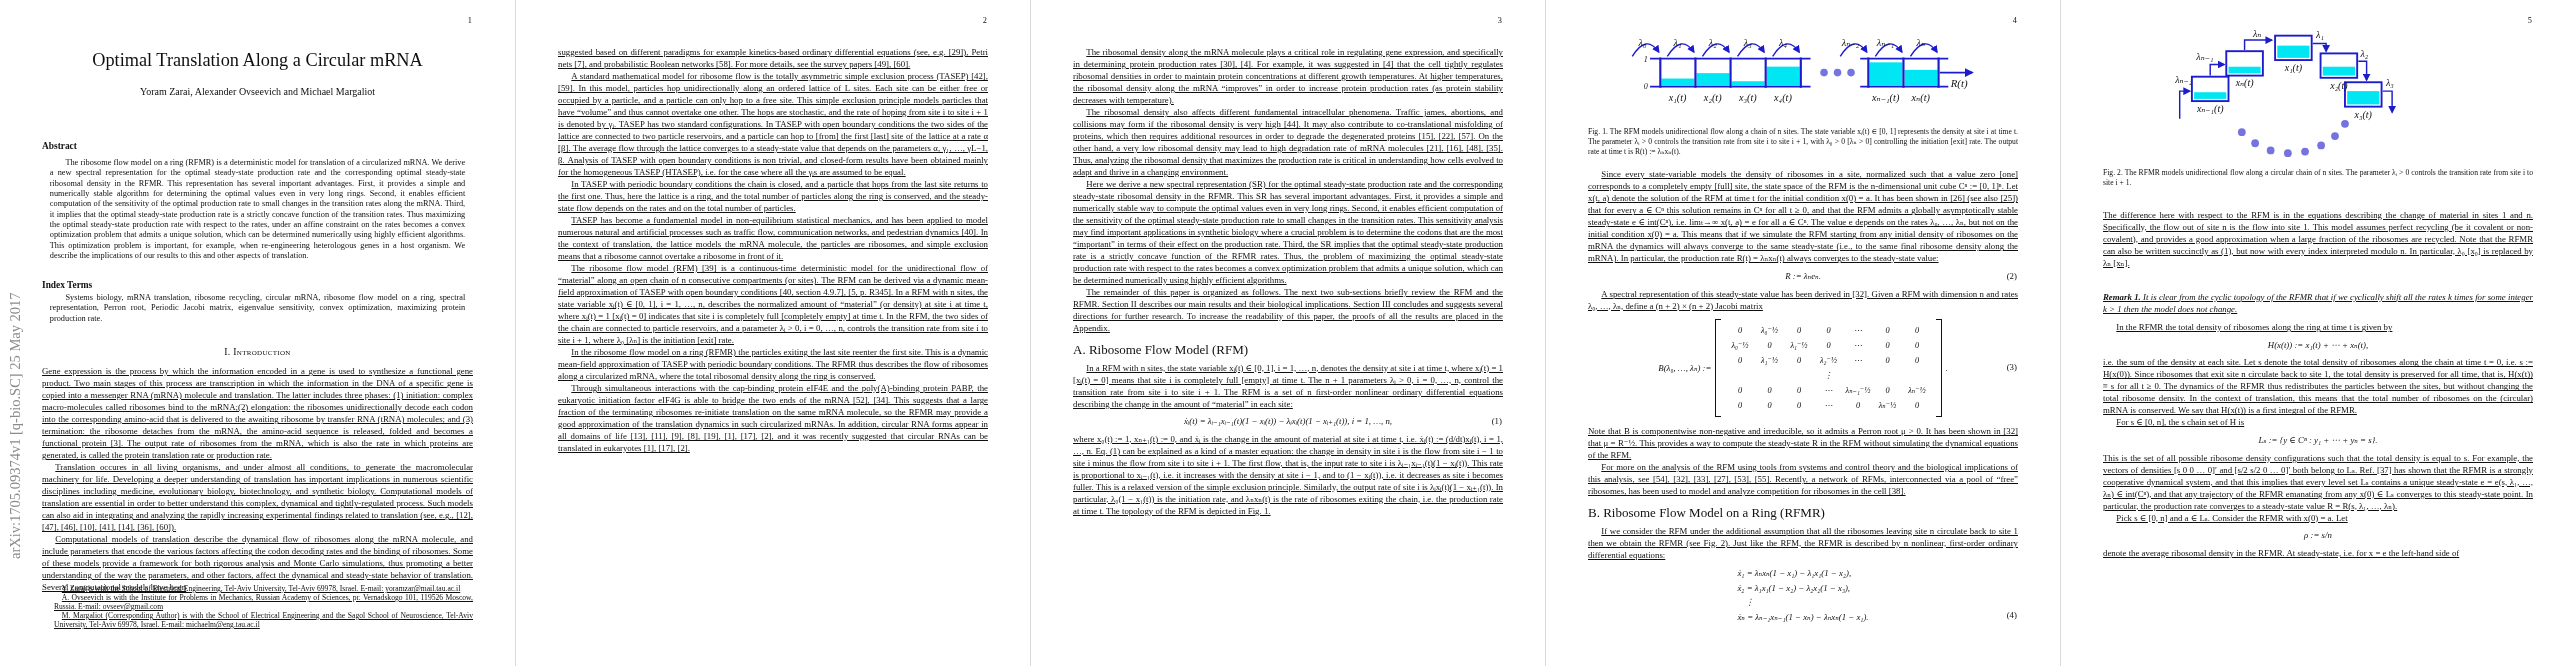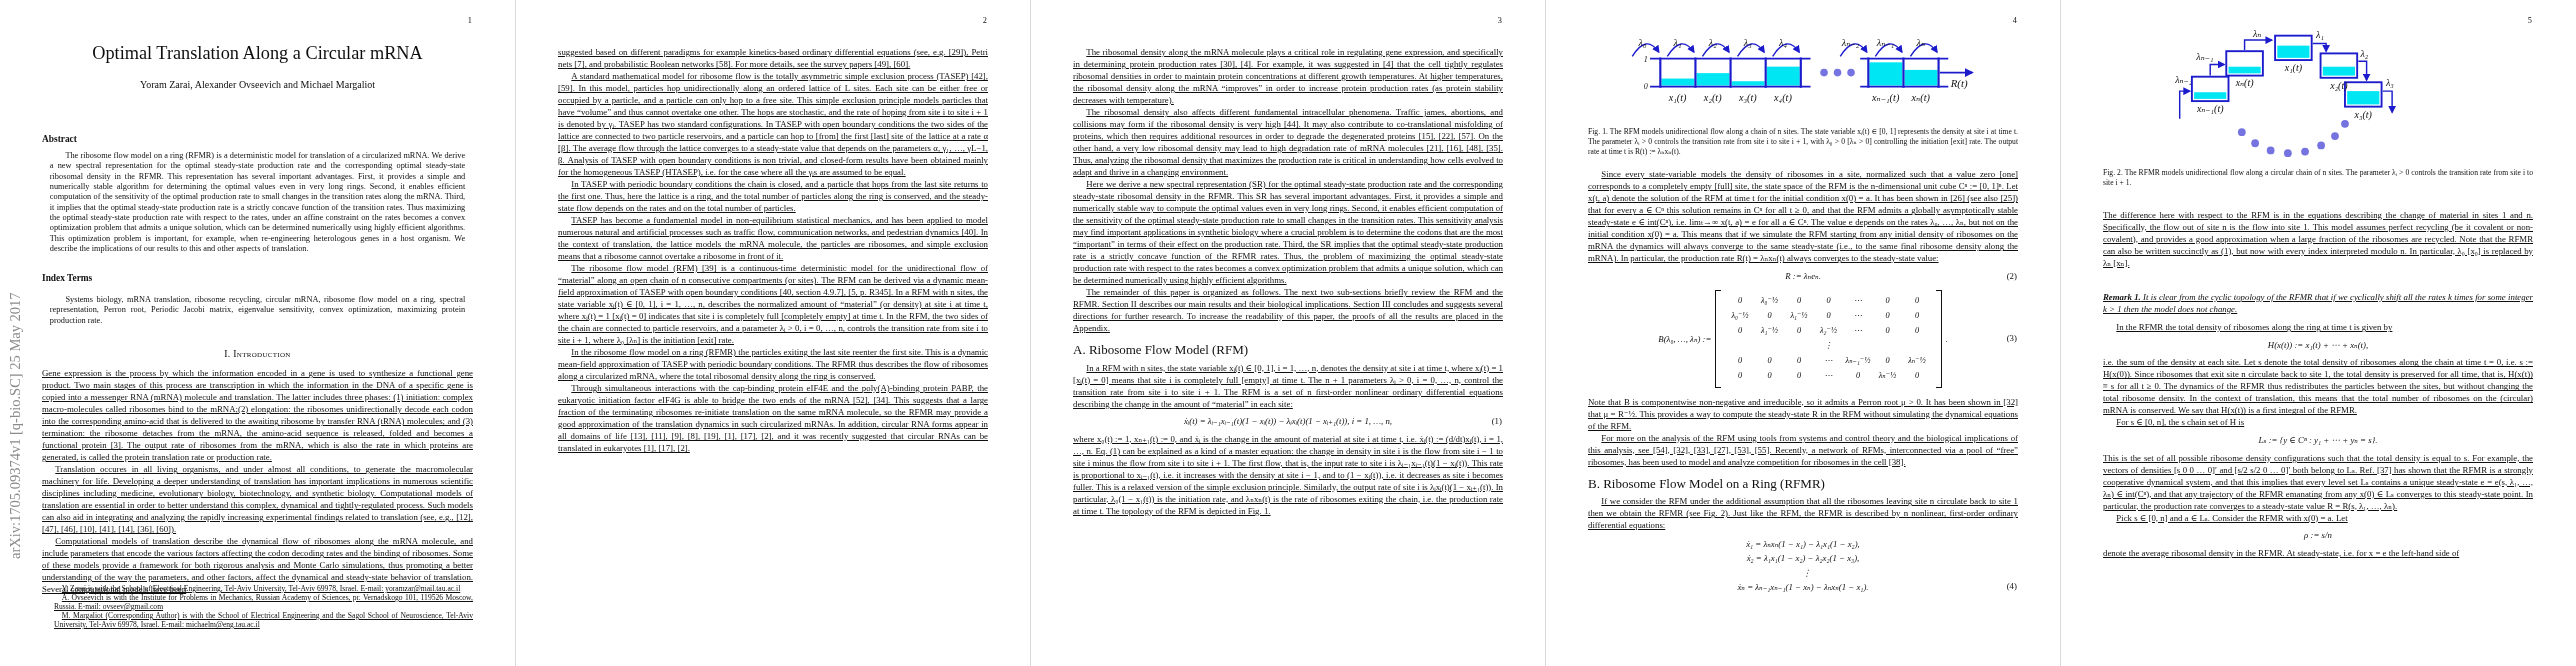--- a/index.html
+++ b/index.html
@@ -2,41 +2,41 @@
 <html style="font-size:9px"><head>
 <meta charset="utf-8">
 <style>
   html,body{margin:0;padding:0;background:#e8e8e8;}
   #doc{width:2576px;height:667px;display:flex;background:#fff;}
   .page{width:515px;height:667px;position:relative;background:#ffffff;overflow:hidden;
         color:#0f0f0f;font-family:"Liberation Serif","DejaVu Serif",serif;
         font-size:8.8px;line-height:12px;box-sizing:border-box;}
   .page + .page{border-left:0.6px solid #d9d9d9;}
   .pagenum{position:absolute;top:16.7px;right:43px;font-size:8.3px;line-height:8.3px;}
-  .content{position:absolute;left:42px;right:42px;top:5px;}
+  .content{position:absolute;left:42px;right:42px;top:12px;}
   .para{margin:0;text-align:justify;text-indent:13.3px;text-decoration:underline;}
   .flush{text-indent:0;}
   
   .title{margin-top:38px;text-align:center;font-size:18.3px;line-height:21px;}
   .authors{margin-top:14.5px;text-align:center;font-size:10px;}
   .blockhead{margin-top:42px;font-weight:bold;font-size:9.4px;}
   .blockhead.tight{margin-top:18px;}
   .abstxt{margin:6.7px 7.8px 0;text-align:justify;font-size:8.3px;line-height:10.3px;text-indent:15.6px;}
   .sechead{margin-top:22px;text-align:center;font-size:9.7px;font-variant:small-caps;letter-spacing:0.3px;}
   .intro{margin-top:7.2px;}
   .footnotes{position:absolute;left:54px;right:42px;top:584px;font-size:7.6px;line-height:9px;text-decoration:underline;}
   .fn{margin:0;text-align:justify;text-indent:7.8px;}
   .watermark{position:absolute;left:9px;top:559px;transform:rotate(-90deg);transform-origin:0 0;
              width:395px;color:#8b8b8b;font-size:14.5px;white-space:nowrap;
              font-family:"Liberation Serif","DejaVu Serif",serif;}
   
   .subhead{font-size:13px;margin:10px 0 5.6px;text-indent:0;}
   .eq{position:relative;margin:5.6px 0;text-align:center;font-style:italic;}
   .eq .tag{position:absolute;right:1.1px;top:0;font-style:normal;}
-  .eqlines{display:inline-block;text-align:center;line-height:14.5px;}
+  .eqlines{display:inline-block;text-align:left;line-height:14.5px;}
   .eqlines .vd{padding-left:7.8px;}
   
   .matwrap{position:relative;margin:7.8px 0;display:flex;align-items:center;justify-content:center;gap:3.9px;}
   .matpre{font-style:italic;}
   .lbr,.rbr{width:5px;height:96px;border-top:1.4px solid #111;border-bottom:1.4px solid #111;}
   .lbr{border-left:1.4px solid #111;}
   .rbr{border-right:1.4px solid #111;}
   .matgrid{display:grid;grid-template-columns:repeat(7,29.5px);grid-auto-rows:15px;align-items:center;}
   .matgrid span{text-align:center;font-style:italic;font-size:8.3px;}
   .mattag{position:absolute;right:1.1px;top:42px;}
@@ -54,21 +54,21 @@
 
   <div class="page">
     <div class="pagenum">1</div>
     <div class="watermark">arXiv:1705.09374v1  [q-bio.SC]  25 May 2017</div>
     <div class="content">
       <div class="title">Optimal Translation Along a Circular mRNA</div>
       <div class="authors">Yoram Zarai, Alexander Ovseevich and Michael Margaliot</div>
       <div class="blockhead">Abstract</div>
       <p class="abstxt">The ribosome flow model on a ring (RFMR) is a deterministic model for translation of a circularized mRNA. We derive a new spectral representation for the optimal steady-state production rate and the corresponding optimal steady-state ribosomal density in the RFMR. This representation has several important advantages. First, it provides a simple and numerically stable algorithm for determining the optimal values even in very long rings. Second, it enables efficient computation of the sensitivity of the optimal production rate to small changes in the transition rates along the mRNA. Third, it implies that the optimal steady-state production rate is a strictly concave function of the transition rates. Thus maximizing the optimal steady-state production rate with respect to the rates, under an affine constraint on the rates becomes a convex optimization problem that admits a unique solution, which can be determined numerically using highly efficient algorithms. This optimization problem is important, for example, when re-engineering heterologous genes in a host organism. We describe the implications of our results to this and other aspects of translation.</p>
       <div class="blockhead tight">Index Terms</div>
-      <p class="abstxt" style="margin-top:11px">Systems biology, mRNA translation, ribosome recycling, circular mRNA, ribosome flow model on a ring, spectral representation, Perron root, Periodic Jacobi matrix, eigenvalue sensitivity, convex optimization, maximizing protein production rate.</p>
+      <p class="abstxt" style="margin-top:2px">Systems biology, mRNA translation, ribosome recycling, circular mRNA, ribosome flow model on a ring, spectral representation, Perron root, Periodic Jacobi matrix, eigenvalue sensitivity, convex optimization, maximizing protein production rate.</p>
       <div class="sechead">I. Introduction</div>
       <p class="para intro flush">Gene expression is the process by which the information encoded in a gene is used to synthesize a functional gene product. Two main stages of this process are transcription in which the information in the DNA of a specific gene is copied into a messenger RNA (mRNA) molecule and translation. The latter includes three phases: (1) initiation: complex macro-molecules called ribosomes bind to the mRNA;(2) elongation: the ribosomes unidirectionally decode each codon into the corresponding amino-acid that is delivered to the awaiting ribosome by transfer RNA (tRNA) molecules; and (3) termination: the ribosome detaches from the mRNA, the amino-acid sequence is released, folded and becomes a functional protein [3]. The output rate of ribosomes from the mRNA, which is also the rate in which proteins are generated, is called the protein translation rate or production rate.</p>
       <p class="para">Translation occures in all living organisms, and under almost all conditions, to generate the macromolecular machinery for life. Developing a deeper understanding of translation has important implications in numerous scientific disciplines including medicine, evolutionary biology, biotechnology, and synthetic biology. Computational models of translation are essential in order to better understand this complex, dynamical and tightly-regulated process. Such models can also aid in integrating and analyzing the rapidly increasing experimental findings related to translation (see, e.g., [12], [47], [46], [10], [41], [14], [36], [60]).</p>
       <p class="para">Computational models of translation describe the dynamical flow of ribosomes along the mRNA molecule, and include parameters that encode the various factors affecting the codon decoding rates and the binding of ribosomes. Some of these models provide a framework for both rigorous analysis and Monte Carlo simulations, thus promoting a better understanding of the way the parameters, and other factors, affect the dynamical and steady-state behavior of translation. Several computational models have been</p>
     </div>
     <div class="footnotes">
       <p class="fn">Y. Zarai is with the School of Electrical Engineering, Tel-Aviv University, Tel-Aviv 69978, Israel. E-mail: yoramzar@mail.tau.ac.il</p>
       <p class="fn">A. Ovseevich is with the Institute for Problems in Mechanics, Russian Academy of Sciences, pr. Vernadskogo 101, 119526 Moscow, Russia. E-mail: ovseev@gmail.com</p>
       <p class="fn">M. Margaliot (Corresponding Author) is with the School of Electrical Engineering and the Sagol School of Neuroscience, Tel-Aviv University, Tel-Aviv 69978, Israel. E-mail: michaelm@eng.tau.ac.il</p>
     </div>
@@ -166,20 +166,21 @@
           <text x="512" y="118" font-size="19" text-anchor="middle">xₙ₋₁(t)</text>
           <text x="577" y="118" font-size="19" text-anchor="middle">xₙ(t)</text>
         </svg>
       </div>
       <p class="caption">Fig. 1.  The RFM models unidirectional flow along a chain of n sites. The state variable xᵢ(t) ∈ [0, 1] represents the density at site i at time t. The parameter λᵢ &gt; 0 controls the transition rate from site i to site i + 1, with λ₀ &gt; 0 [λₙ &gt; 0] controlling the initiation [exit] rate. The output rate at time t is R(t) := λₙxₙ(t).</p>
       <p class="para" style="margin-top:12.2px">Since every state-variable models the density of ribosomes in a site, normalized such that a value zero [one] corresponds to a completely empty [full] site, the state space of the RFM is the n-dimensional unit cube Cⁿ := [0, 1]ⁿ. Let x(t, a) denote the solution of the RFM at time t for the initial condition x(0) = a. It has been shown in [26] (see also [25]) that for every a ∈ Cⁿ this solution remains in Cⁿ for all t ≥ 0, and that the RFM admits a globally asymptotically stable steady-state e ∈ int(Cⁿ), i.e. limₜ→∞ x(t, a) = e for all a ∈ Cⁿ. The value e depends on the rates λ₀, …, λₙ, but not on the initial condition x(0) = a. This means that if we simulate the RFM starting from any initial density of ribosomes on the mRNA the dynamics will always converge to the same steady-state (i.e., to the same final ribosome density along the mRNA). In particular, the production rate R(t) = λₙxₙ(t) always converges to the steady-state value:</p>
       <div class="eq">
         <span>R := λₙeₙ.</span>
         <span class="tag">(2)</span>
       </div>
+      <p class="para">A spectral representation of this steady-state value has been derived in [32]. Given a RFM with dimension n and rates λ₀, …, λₙ, define a (n + 2) × (n + 2) Jacobi matrix</p>
       <div class="matwrap">
         <span class="matpre">B(λ₀, …, λₙ) :=</span>
         <div class="lbr"></div>
         <div class="matgrid">
           <span>0</span>
             <span>λ₀⁻½</span>
             <span>0</span>
             <span>0</span>
             <span>⋯</span>
             <span>0</span>

